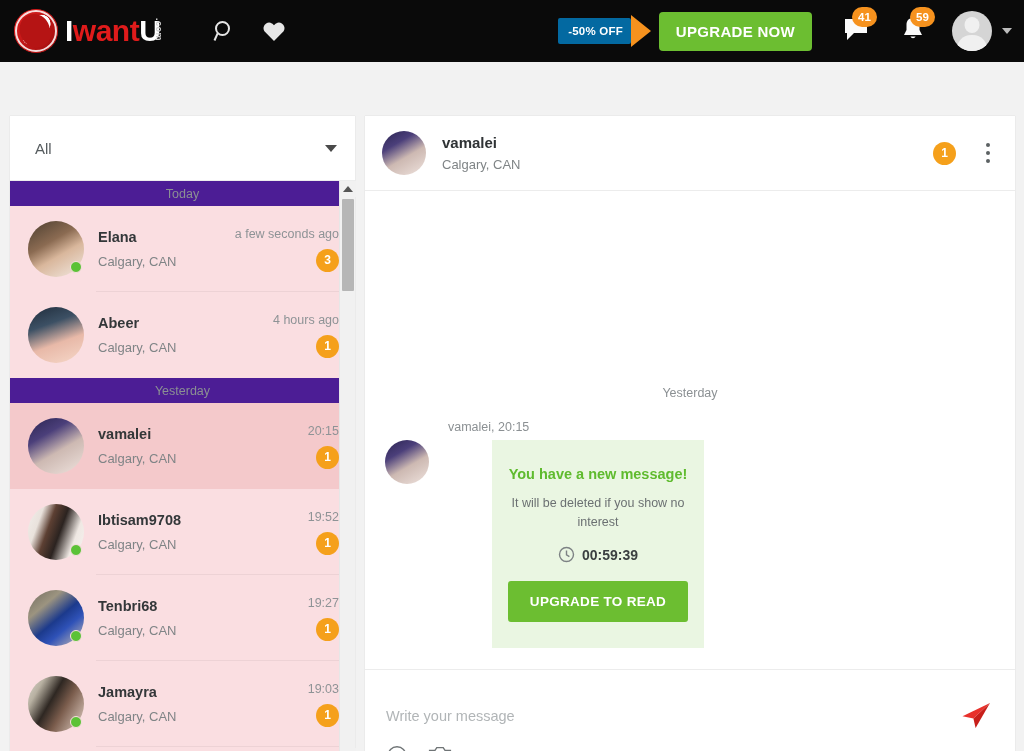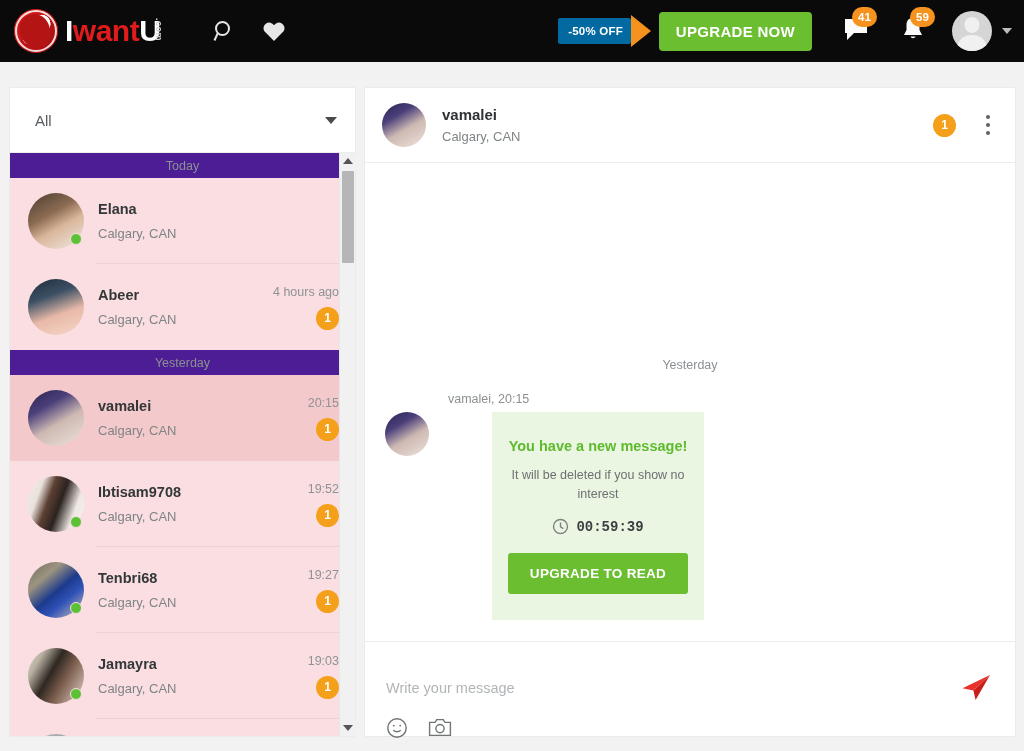--- a/index.html
+++ b/index.html
@@ -98,21 +98,21 @@
   .caret-down {
     margin-left: 10px; margin-right: 12px; cursor: pointer;
     width: 0; height: 0;
     border-left: 5px solid transparent; border-right: 5px solid transparent;
     border-top: 6px solid #bdbdbd;
   }
 
   
   .workspace {
     position: absolute; top: 62px; left: 0; width: 1024px; height: 689px;
-    padding: 26px 9px 0 10px;
+    padding: 54px 9px 0 10px;
   }
   .panels { display: flex; height: 648px; align-items: flex-start; }
 
   
   .sidebar {
     width: 345px; background: #fff; height: 648px;
     position: relative; box-shadow: 0 0 1px rgba(0,0,0,0.18);
     display: flex; flex-direction: column;
   }
   .filter-row {
@@ -226,21 +226,20 @@
   }
   .promo-title {
     color: #5fbb2e; font-size: 14.5px; font-weight: bold; line-height: 21px;
     margin-bottom: 9px;
   }
   .promo-sub { color: #6b7072; font-size: 12.5px; line-height: 19px; margin-bottom: 14px; }
   .promo-timer {
     display: flex; align-items: center; justify-content: center;
     gap: 7px; font-size: 14px; font-weight: bold; color: #3b3f41;
     margin-bottom: 18px;
-    font-family: Liberation Mono, monospace;
   }
   .promo-cta {
     display: block; width: 100%; border: none; border-radius: 3px;
     background: #6cbe31; color: #fff;
     font-family: "Liberation Sans", sans-serif;
     font-size: 13.5px; font-weight: bold; letter-spacing: 0.3px;
     padding: 13px 0; cursor: pointer;
   }
   .composer {
     height: 95px; border-top: 1px solid #ececec;
@@ -335,20 +334,24 @@
         <div class="day-sep">Today</div>
 
         <div class="convo">
           <div class="av-wrap">
             <div class="av" style="background:linear-gradient(150deg,#4a3d2f 0%,#8b6b52 38%,#d9b79c 60%,#f2e9e2 100%);"></div>
             <div class="dot-online"></div>
           </div>
           <div class="convo-body">
             <div class="convo-name">Elana</div>
             <div class="convo-loc">Calgary, CAN</div>
+          </div>
+          <div class="convo-meta">
+            <div class="convo-time">a few seconds ago</div>
+            <span class="unread-pill">3</span>
           </div>
         </div>
 
         <div class="convo no-rule">
           <div class="av-wrap">
             <div class="av" style="background:linear-gradient(160deg,#1f2b3a 0%,#3c5064 32%,#e8b9a8 62%,#f6d8c9 100%);"></div>
           </div>
           <div class="convo-body">
             <div class="convo-name">Abeer</div>
             <div class="convo-loc">Calgary, CAN</div>

